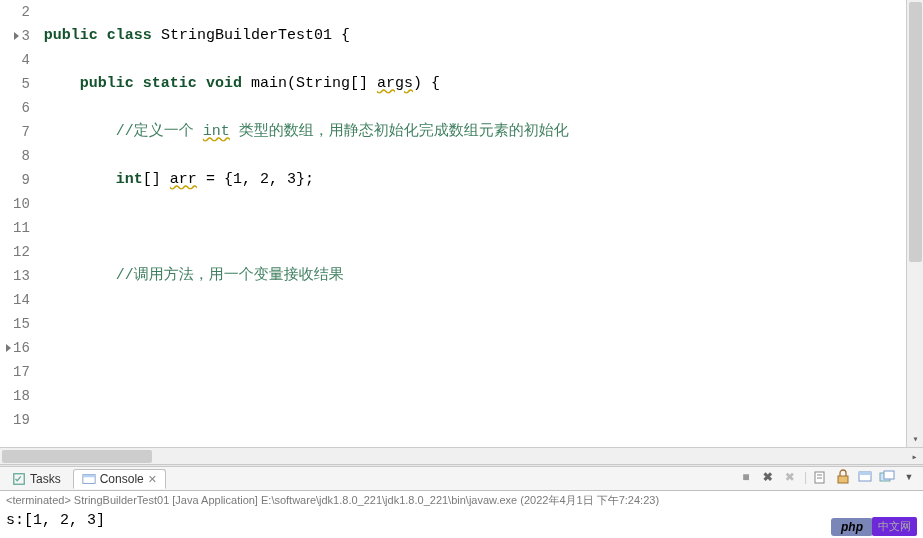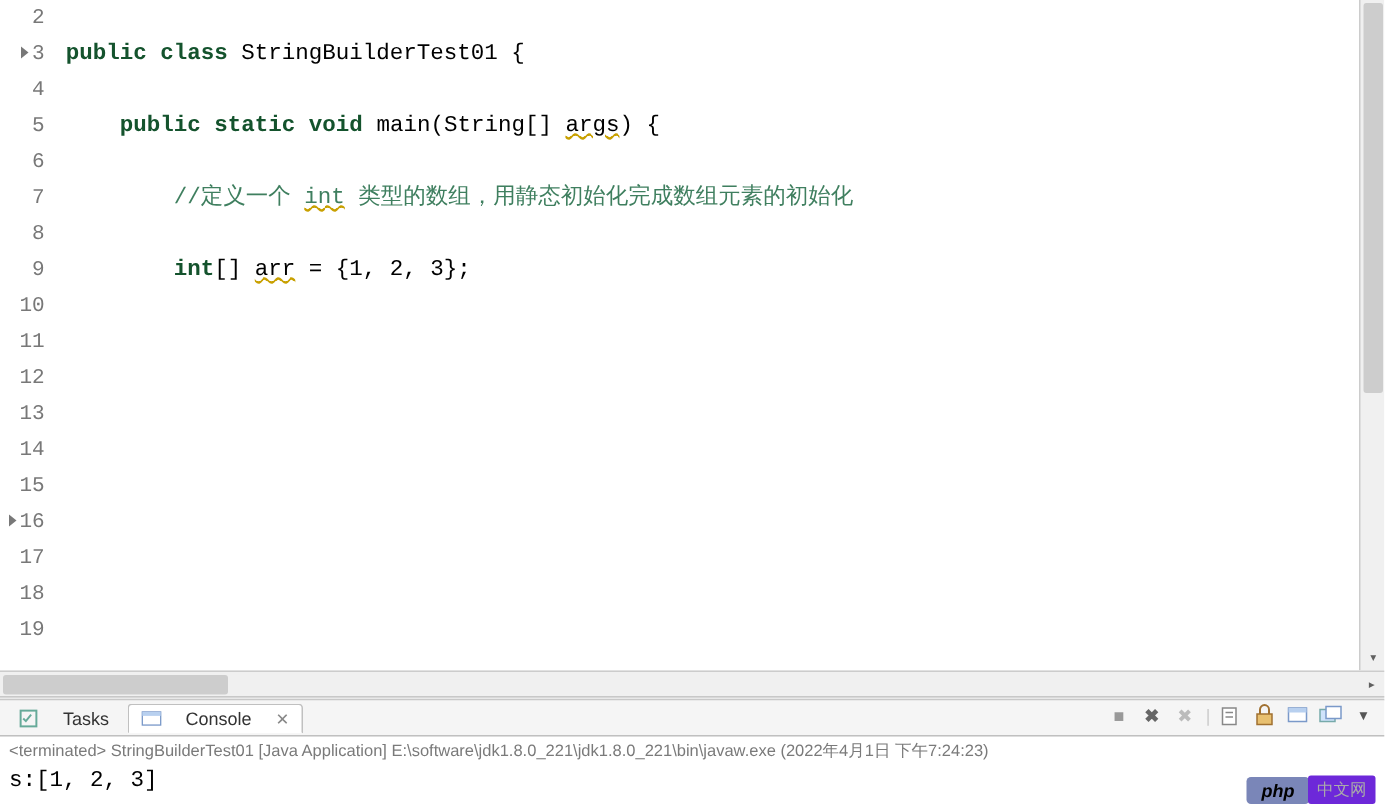--- a/index.html
+++ b/index.html
@@ -93,21 +93,21 @@
     height:24px;
     background:#f5f5f5;
     border-bottom:1px solid #c0c0c0;
     font-family: "Segoe UI","Microsoft YaHei",sans-serif;
     font-size:12px;
     padding-left:4px;
     gap:4px;
     position:relative;
   }
   .tab {
-    display:flex;align-items:center;gap:16px;
+    display:flex;align-items:center;gap:4px;
     padding:2px 8px;
     color:#333;
     cursor:pointer;
   }
   .tab.active {
     background:#fff;
     border:1px solid #c0c0c0;
     border-bottom:1px solid #fff;
     margin-bottom:-1px;
     border-radius:3px 3px 0 0;
@@ -175,20 +175,21 @@
     <div class="ln">18</div>
     <div class="ln">19</div>
   </div>
 
   <div class="code">
 <div class="line"><span class="kw">public</span> <span class="kw">class</span> <span class="normal">StringBuilderTest01</span><span class="normal"> {</span></div>
 <div class="line">    <span class="kw">public</span> <span class="kw">static</span> <span class="kw">void</span> <span class="normal">main</span><span class="normal">(String[] </span><span class="normal warn">args</span><span class="normal">) {</span></div>
 <div class="line">        <span class="comment">//定义一个 </span><span class="comment warn">int</span><span class="comment"> 类型的数组，用静态初始化完成数组元素的初始化</span></div>
 <div class="line">        <span class="kw">int</span><span class="normal">[] </span><span class="normal warn">arr</span><span class="normal"> = {1, 2, 3};</span></div>
 <div class="line"></div>
+<div class="line">        <span class="comment">//调用方法，用一个变量接收结果</span></div>
 <div class="line"></div>
 
 
 
 
 
 
 
 
 

